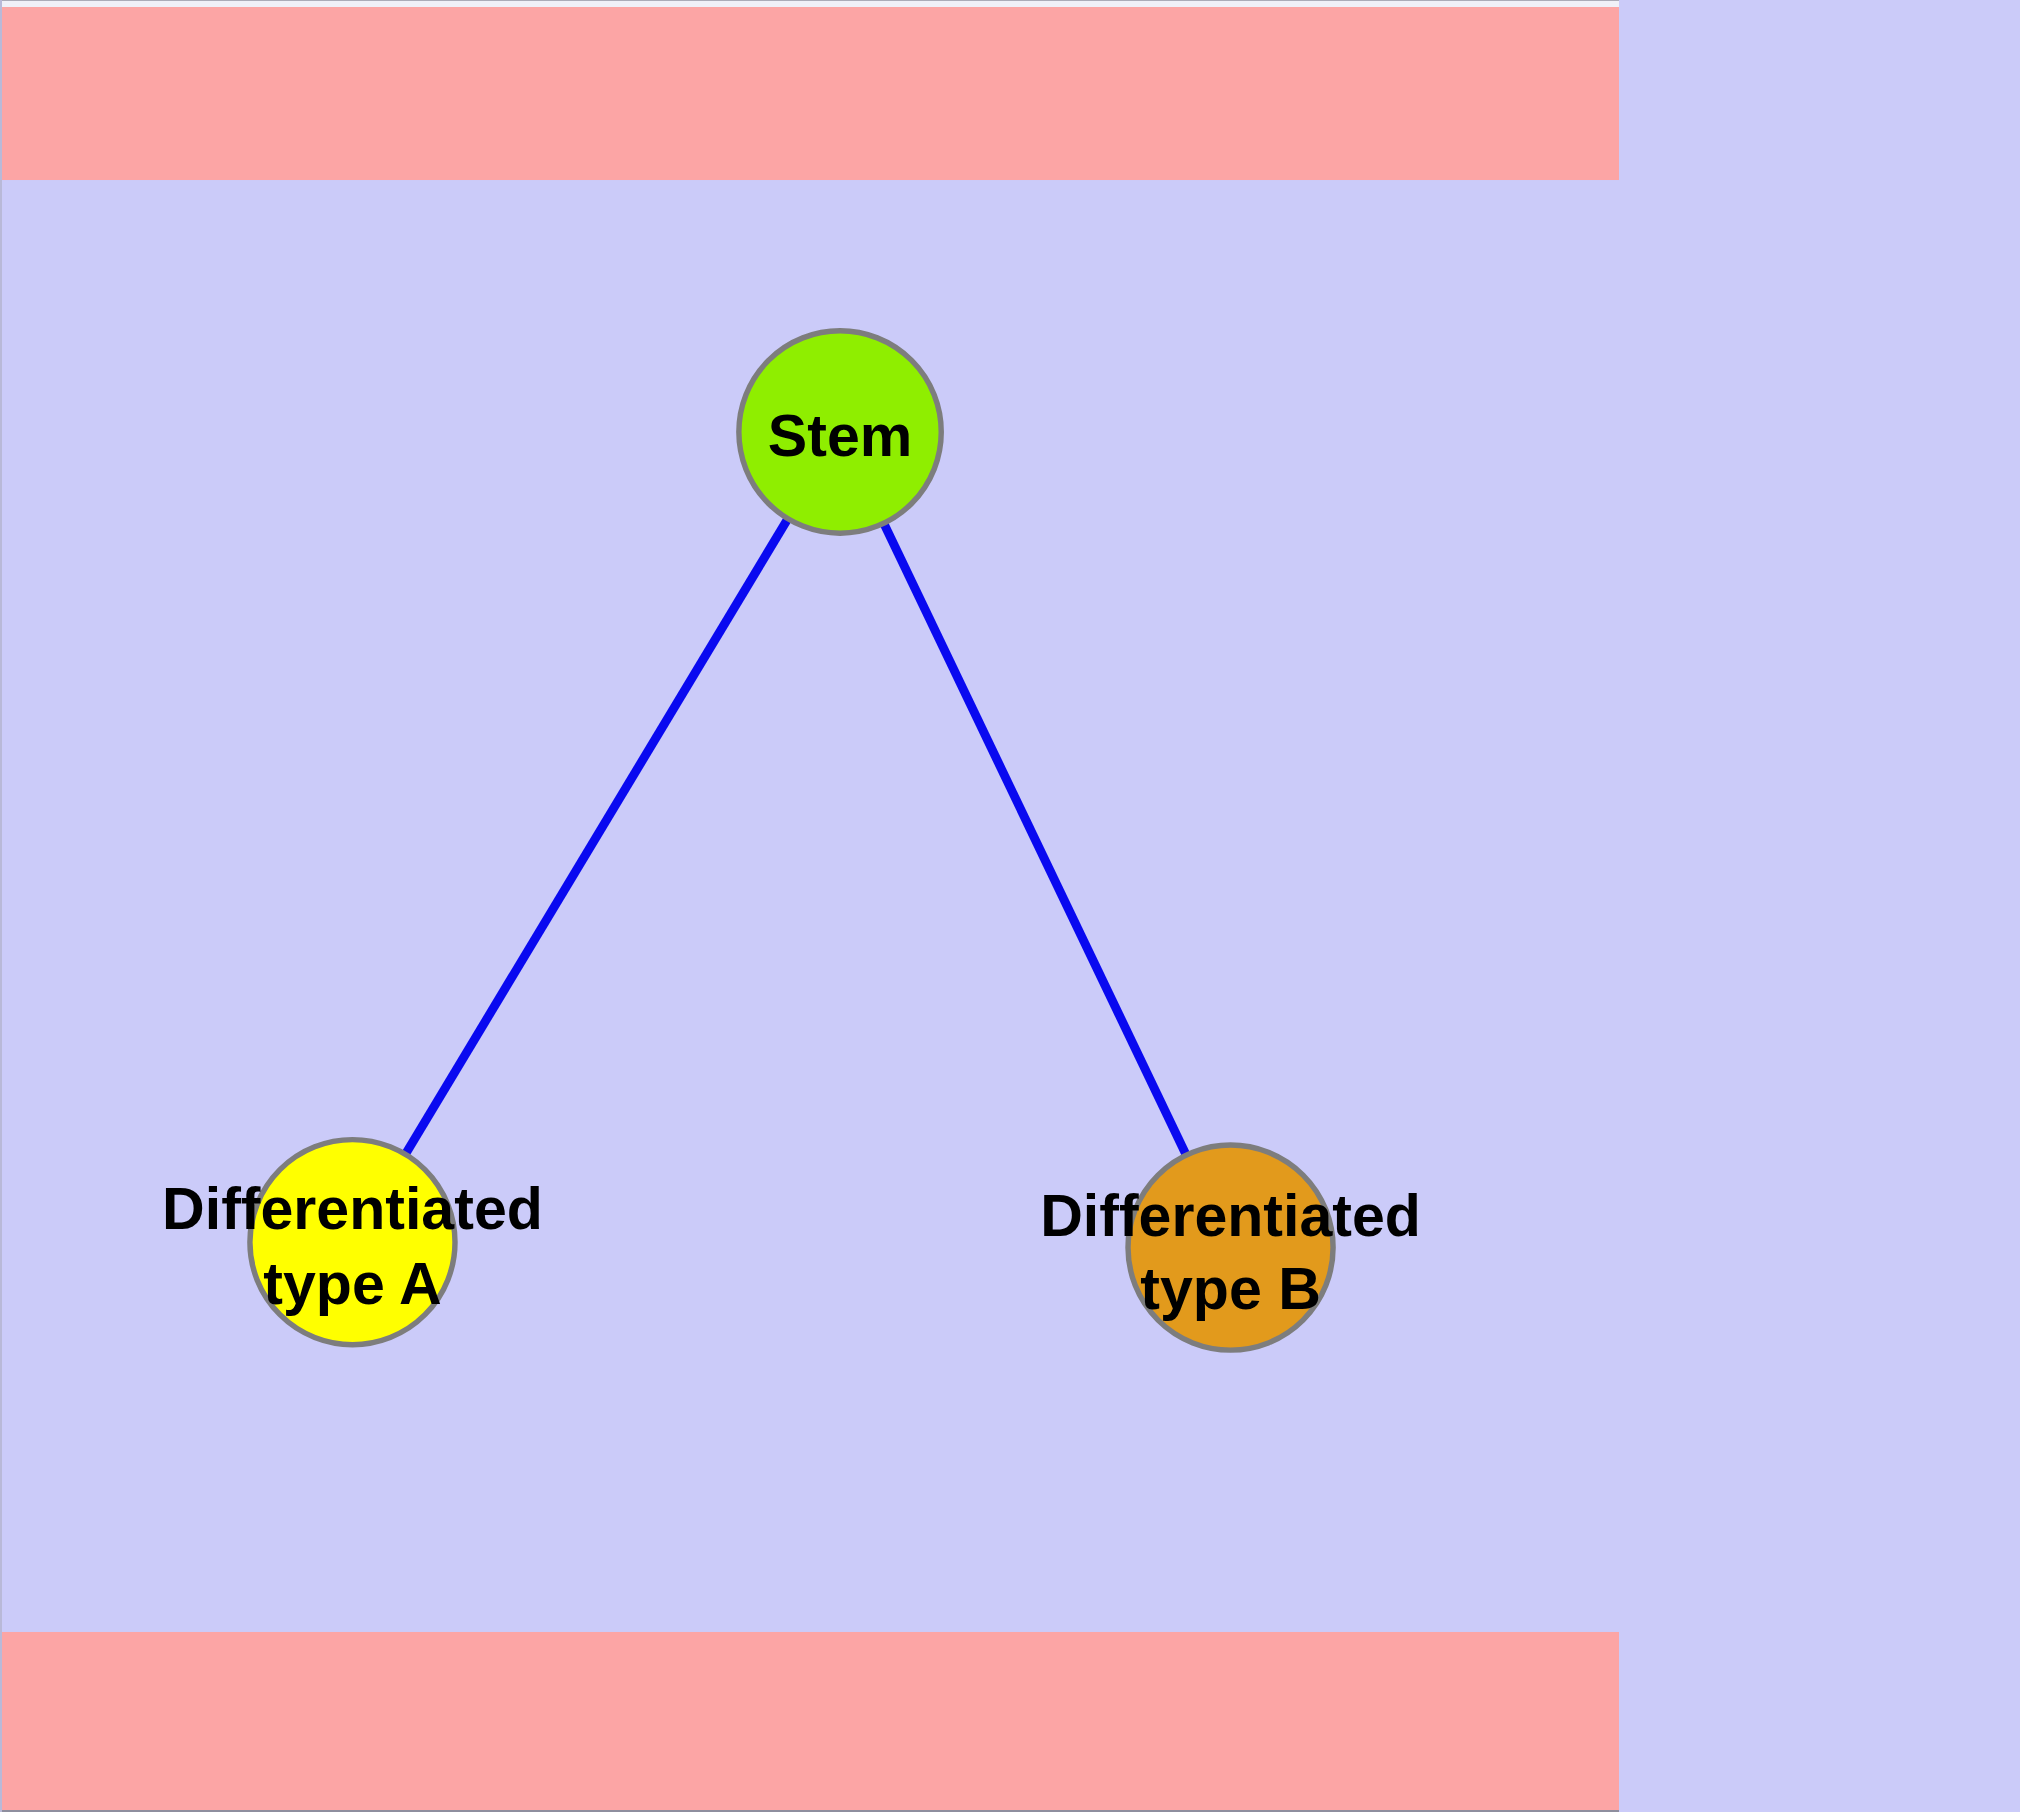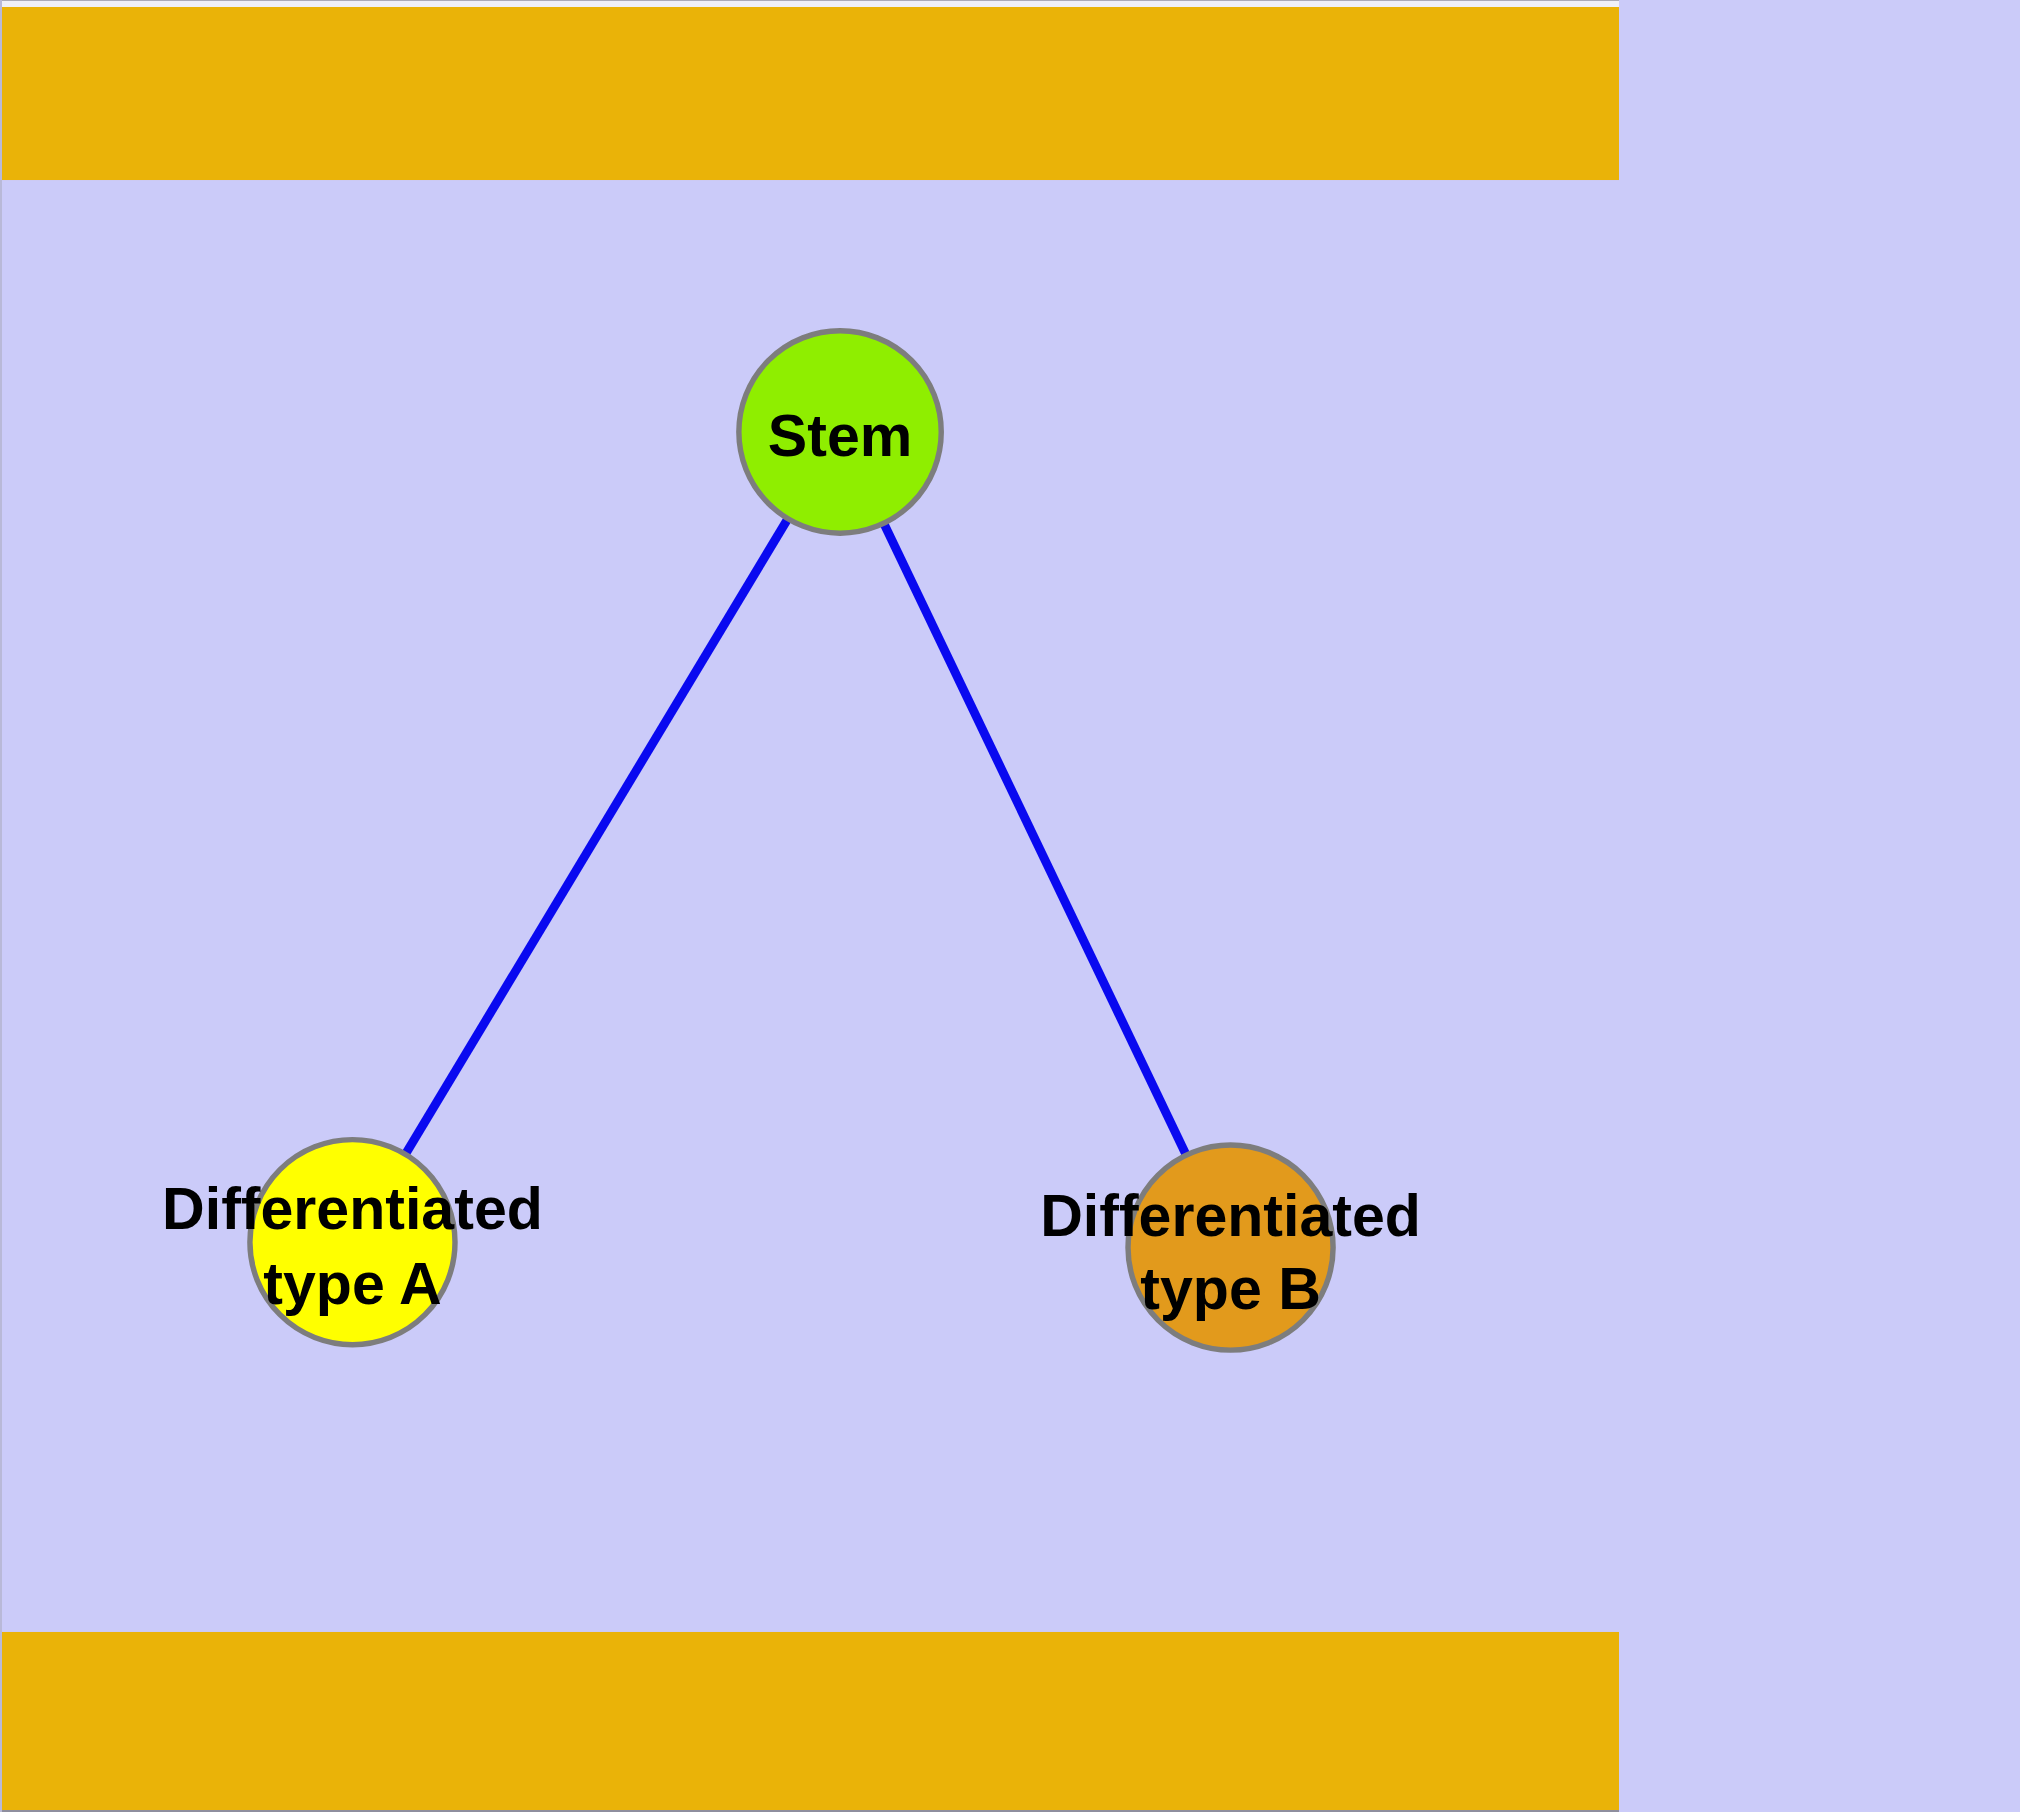--- a/index.html
+++ b/index.html
@@ -8,21 +8,21 @@
     background: #CBCBF9;
     width: 2021px;
     height: 1812px;
     overflow: hidden;
     font-family: "Liberation Sans", sans-serif;
   }
   .stage {
     position: relative;
     width: 1619px;
     height: 1812px;
-    background: #eab308;
+    background: #fca5a5;
   }
   .stage svg {
     position: absolute;
     top: 0;
     left: 0;
     width: 100%;
     height: 100%;
     display: block;
   }
   .edge {

